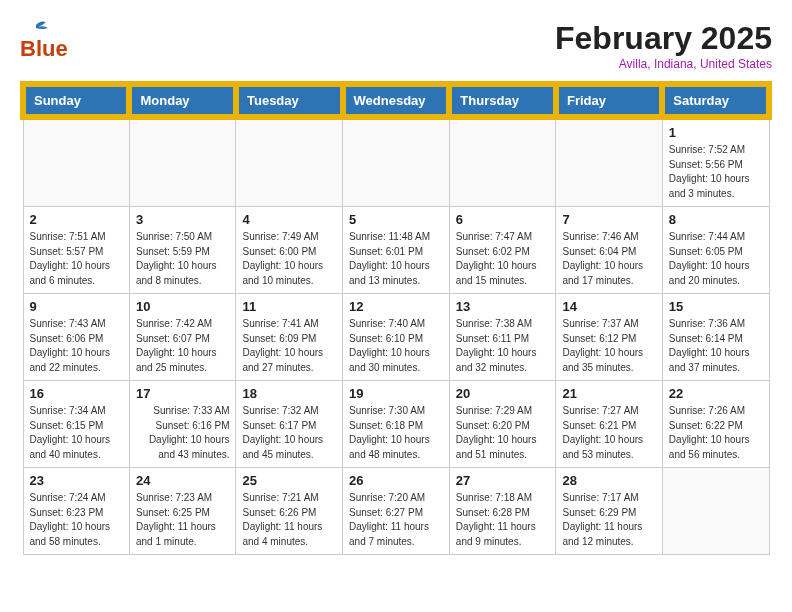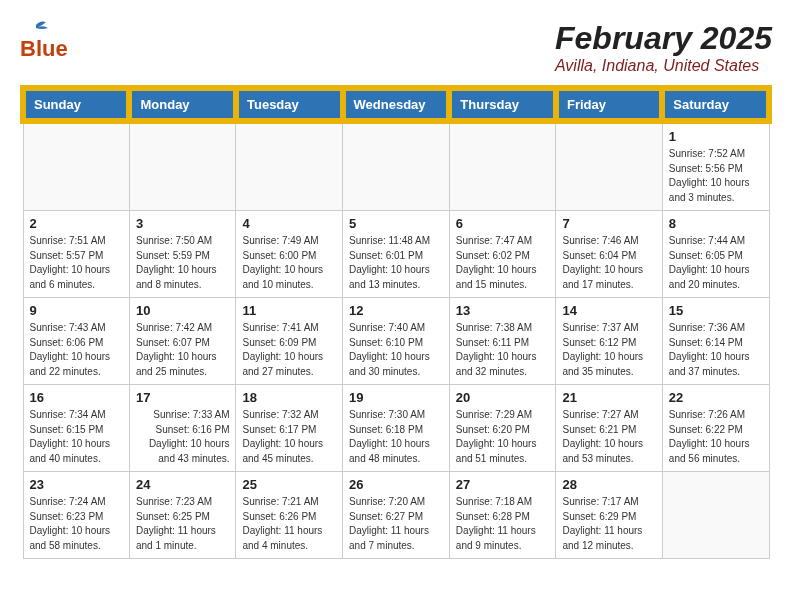--- a/index.html
+++ b/index.html
@@ -20,32 +20,31 @@
       display: flex;
       flex-direction: column;
       align-items: flex-start;
     }
     .logo-wrapper {
       display: flex;
       align-items: center;
       gap: 2px;
     }
     .title-block {
-      text-align: left;
-      font-style: italic;
+      text-align: right;
     }
     .title-block h1 {
       font-size: 32px;
       font-weight: bold;
       color: #222;
     }
     .title-block h2 {
-      font-size: 16px;
+      font-size: 12px;
       font-weight: normal;
-      color: #7f1d1d;
+      color: #a21caf;
     }
     .calendar {
       width: 100%;
       border-collapse: collapse;
       border: 1px solid #ccc;
     }
     .calendar th {
       background-color: #2e74b5;
       color: white;
       font-size: 13px;

